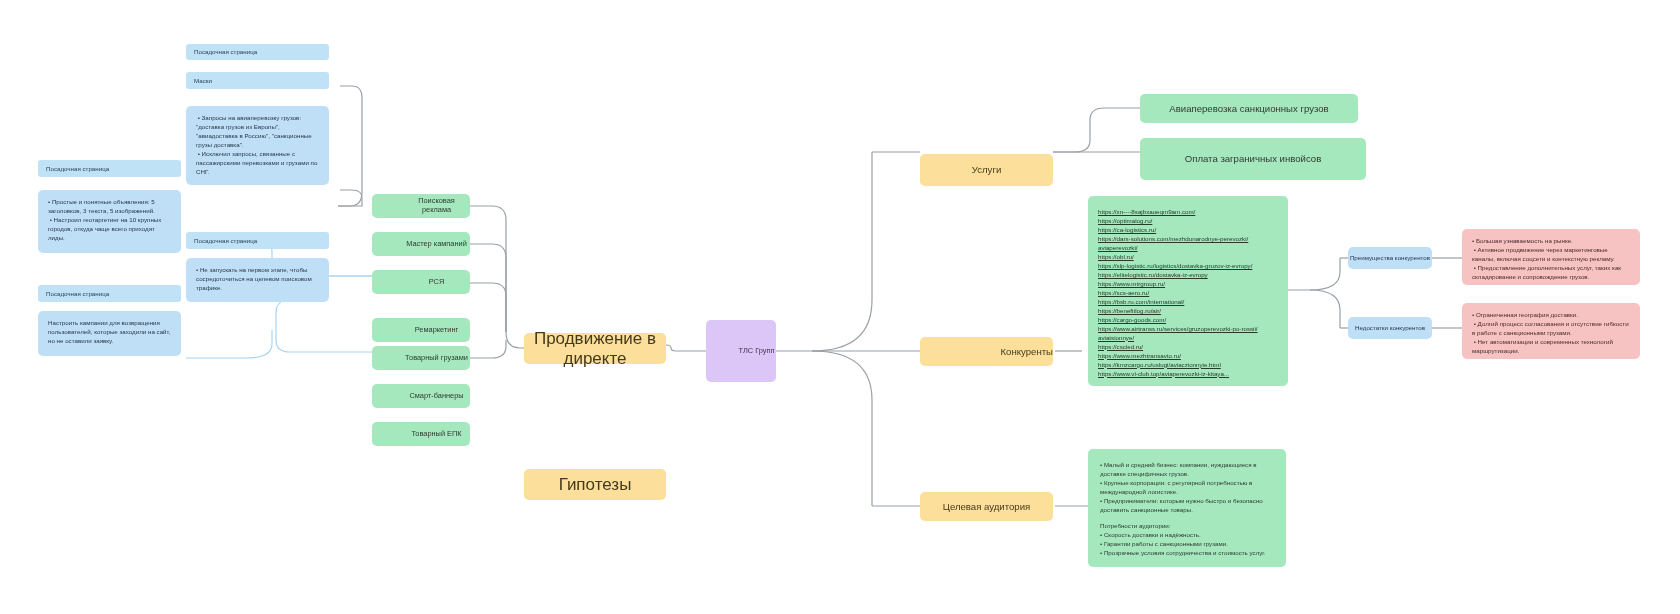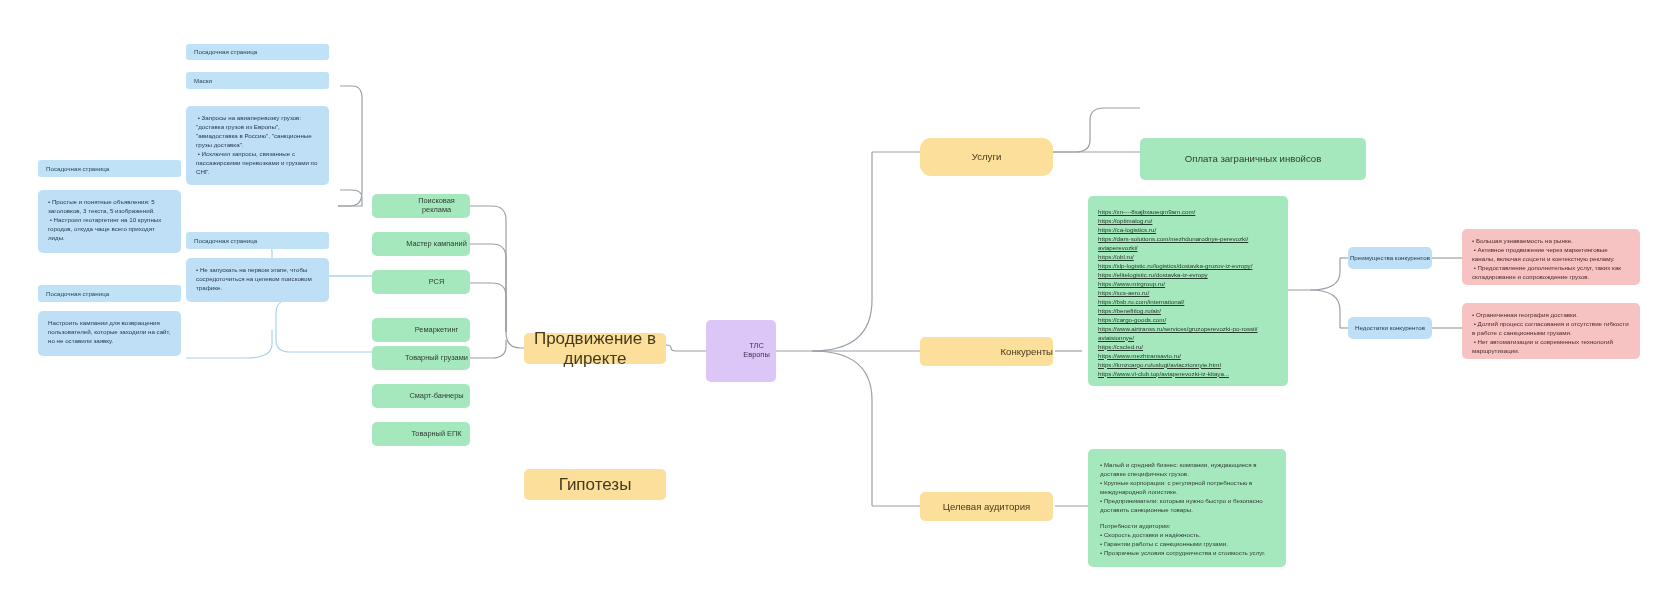--- a/index.html
+++ b/index.html
@@ -200,33 +200,36 @@
   </div>
 
   <div class="node yellow t10" style="left:524px; top:333px; width:142px; height:31px;">
     <span>Продвижение в директе</span>
   </div>
   <div class="node yellow t10" style="left:524px; top:469px; width:142px; height:31px;">
     <span>Гипотезы</span>
   </div>
 
   <div class="node purple t7" style="left:706px; top:320px; width:70px; height:62px;">
-    <span>ТЛС Европы</span>
-  </div>
-
-  <div class="node yellow t9" style="left:920px; top:138px; width:133px; height:38px;border-radius:11px;">
+    <span>ТЛС Групп</span>
+  </div>
+
+  <div class="node yellow t9" style="left:920px; top:154px; width:133px; height:32px;">
     <span>Услуги</span>
   </div>
   <div class="node yellow t9" style="left:920px; top:337px; width:133px; height:29px;justify-content:flex-end;">
     <span>Конкуренты</span>
   </div>
   <div class="node yellow t9" style="left:920px; top:492px; width:133px; height:29px;">
     <span>Целевая аудитория</span>
   </div>
 
+  <div class="node green t9" style="left:1140px; top:94px; width:218px; height:29px;">
+    <span>Авиаперевозка санкционных грузов</span>
+  </div>
   <div class="node green t9" style="left:1140px; top:138px; width:226px; height:42px;">
     <span>Оплата заграничных инвойсов</span>
   </div>
 
   <div class="node green textblock urls t6" style="left:1088px; top:196px; width:200px; height:190px; padding:12px 10px;">
     <span class="u">https://xn----8sajbxaoeqm9am.com/</span>
     <span class="u">https://optimalog.ru/</span>
     <span class="u">https://ca-logistics.ru/</span>
     <span class="u">https://dars-solutions.com/mezhdunarodnye-perevozki/</span>
     <span class="u">aviaperevozki/</span>

